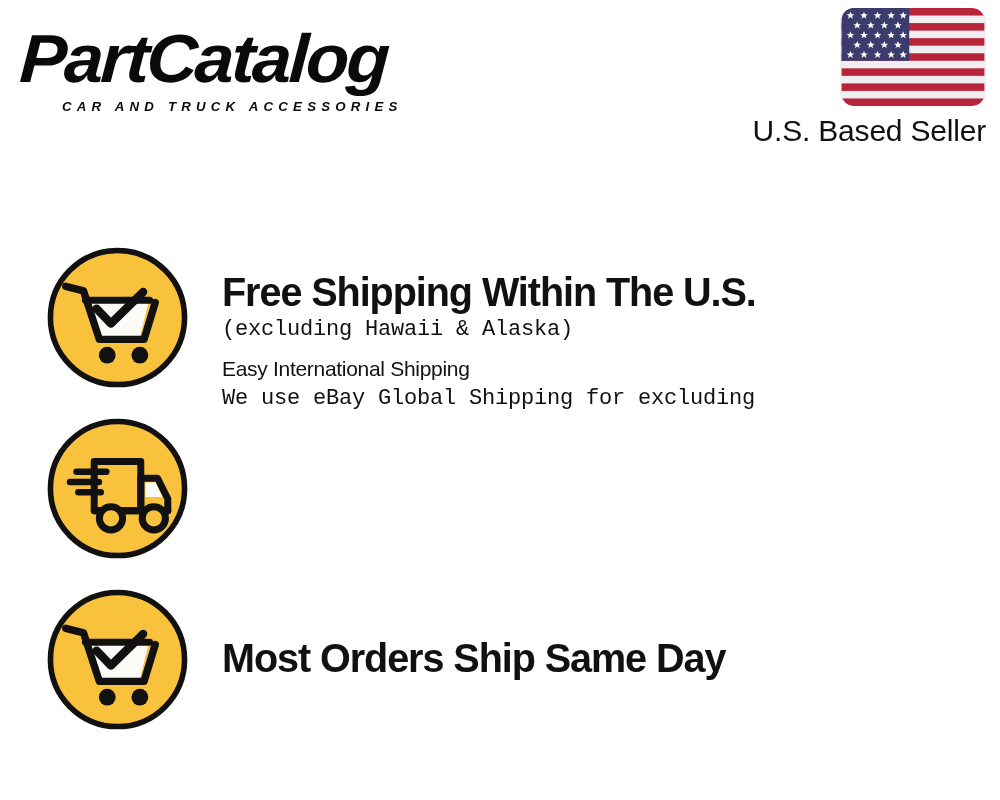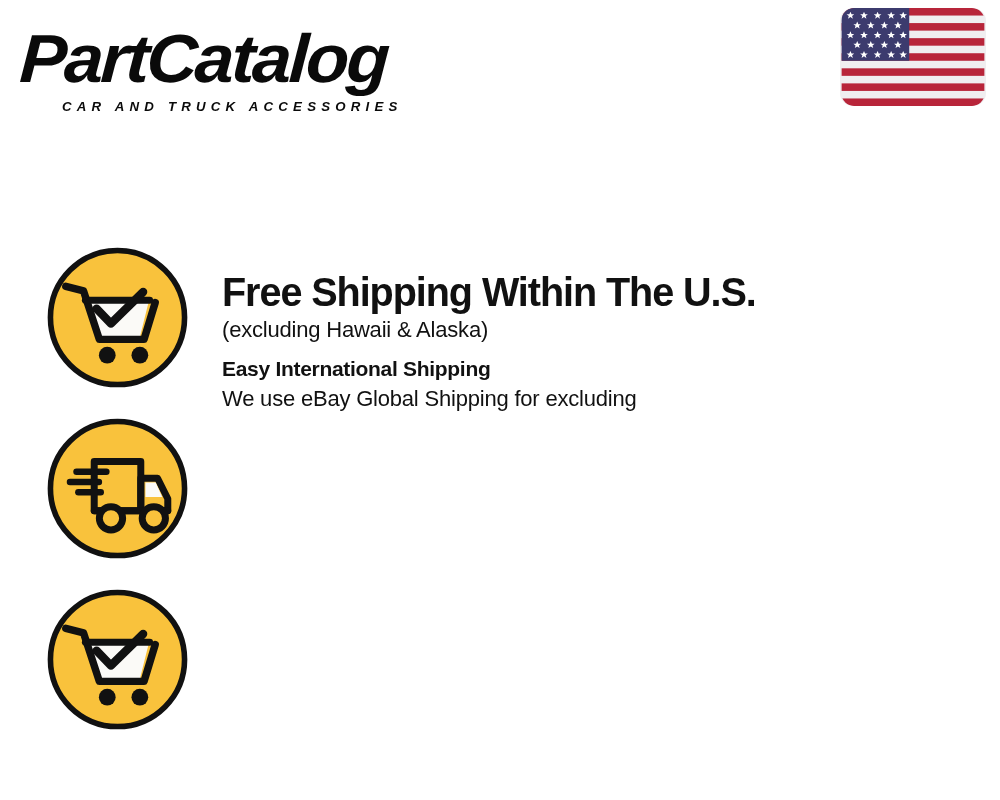--- a/index.html
+++ b/index.html
@@ -145,34 +145,34 @@
     line-height: 46px;
     font-weight: 700;
     letter-spacing: -1.1px;
     color: #111111;
     white-space: nowrap;
     transform: scaleX(0.965);
     transform-origin: left center;
   }
   .feature-sub {
     display: block;
-    font-family: Liberation Sans, sans-serif;
+    font-family: Liberation Mono, monospace;
     font-size: 22px;
     line-height: 30px;
     font-weight: 400;
     letter-spacing: -0.2px;
     color: #111111;
     white-space: nowrap;
   }
   .feature-sub-strong {
     display: block;
     font-family: "Liberation Sans", sans-serif;
     font-size: 21px;
     line-height: 30px;
-    font-weight: 700;
+    font-weight: 400;
     letter-spacing: -0.3px;
     color: #111111;
     white-space: nowrap;
   }
   .gap-sm { height: 9px; }
 
   
   .feature-text.single { top: 50px; }
   .feature-text.stacked { top: 26px; }
 </style>
@@ -233,20 +233,21 @@
                 <use href="#star5" x="75" y="49"></use>
               <use href="#star5" x="12" y="62"></use>
                 <use href="#star5" x="30" y="62"></use>
                 <use href="#star5" x="48" y="62"></use>
                 <use href="#star5" x="66" y="62"></use>
                 <use href="#star5" x="82" y="62"></use>
             </g>
           </g>
         </svg>
       </div>
+      <span class="seller-label">U.S. Based Seller</span>
     </div>
   </div>
 
   <div class="features">
 
     <div class="feature feature-1">
       <div class="icon-badge">
         <svg viewBox="0 0 160 160" xmlns="http://www.w3.org/2000/svg" aria-hidden="true">
           <circle cx="80" cy="80" r="72" fill="#f9c23c" stroke="#111111" stroke-width="6"></circle>
 
@@ -298,16 +299,19 @@
         <svg viewBox="0 0 160 160" xmlns="http://www.w3.org/2000/svg" aria-hidden="true">
           <circle cx="80" cy="80" r="72" fill="#f9c23c" stroke="#111111" stroke-width="6"></circle>
           <path d="M48.5 61 L114 61 L104 101 L60 101 Z" fill="#fbfaf7"></path>
           <path d="M24.5 46.5 L43.5 51.5 L60.5 103.5 L108.5 103.5 L120.5 64" fill="none" stroke="#111111" stroke-width="8" stroke-linecap="round" stroke-linejoin="round"></path>
           <path d="M45.5 61.5 L114.5 61.5" fill="none" stroke="#111111" stroke-width="7.5" stroke-linecap="round"></path>
           <path d="M57.5 70.5 L73 86.5 L107.5 52.5" fill="none" stroke="#111111" stroke-width="9" stroke-linecap="round" stroke-linejoin="round"></path>
           <circle cx="69" cy="120.5" r="9" fill="#111111"></circle>
           <circle cx="104" cy="120.5" r="9" fill="#111111"></circle>
         </svg>
       </div>
+      <div class="feature-text single">
+        <span class="feature-title">Most Orders Ship Same Day</span>
+      </div>
     </div>
 
   </div>
 </div>
 
 </body></html>

